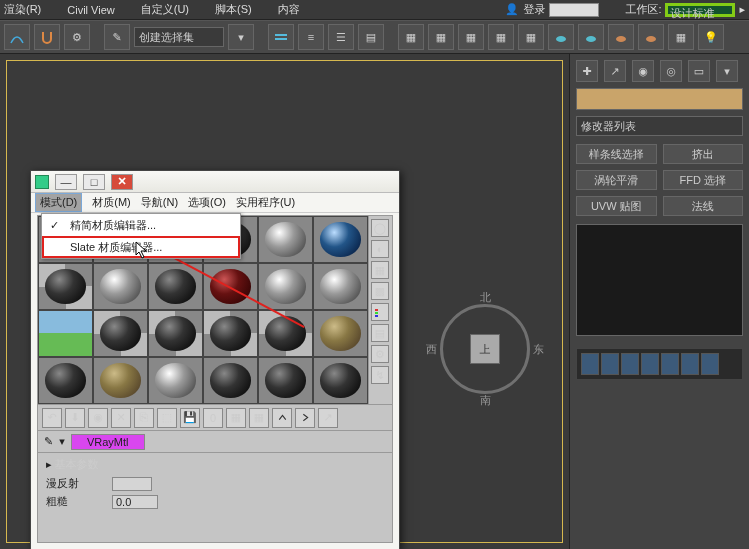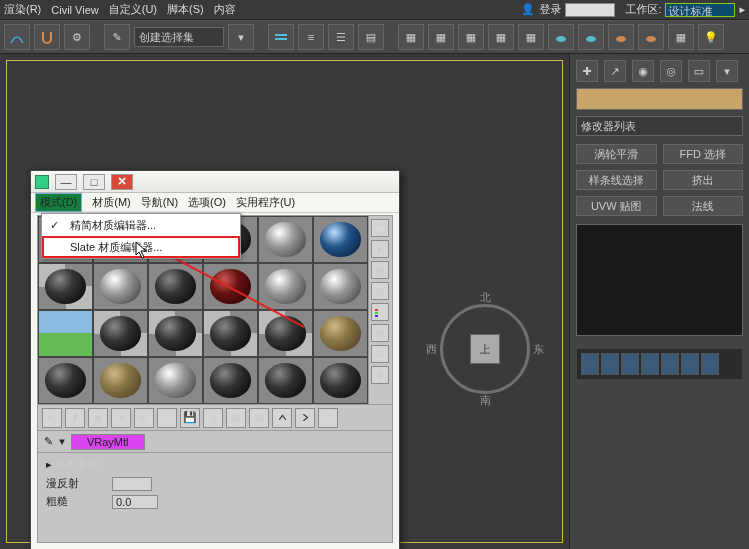--- a/index.html
+++ b/index.html
@@ -1,22 +1,22 @@
 <!DOCTYPE html>
 <html><head>
 <meta charset="utf-8">
 <style>
 *{margin:0;padding:0;box-sizing:border-box;font-family:"Microsoft YaHei",Arial,sans-serif;font-size:11px;color:#ccc}
 body{background:#393939;width:749px;height:549px;overflow:hidden;position:relative}
-.menubar{height:20px;background:#393939;border-bottom:1px solid #222;display:flex;align-items:center;padding:0 4px;gap:10px}
+.menubar{height:20px;background:#393939;border-bottom:1px solid #222;display:flex;align-items:center;padding:0 4px;gap:26px}
 .menubar span{color:#ddd;cursor:pointer}
 .menubar .login{margin-left:auto;display:flex;align-items:center;gap:4px}
 .menubar .login input{width:50px;background:#ddd;border:1px solid #888;height:14px;color:#333;padding:0 2px}
 .menubar .work{display:flex;align-items:center;gap:4px}
-.menubar .work .ws{width:70px;background:#0c4a6e;border:1px solid #84cc16;height:14px;padding:0 2px}
+.menubar .work .ws{width:70px;background:#14532d;border:3px solid #84cc16;height:14px;padding:0 2px}
 .toolbar{height:34px;background:#484848;border-top:1px solid #555;border-bottom:1px solid #222;display:flex;align-items:center;padding:0 4px;gap:4px}
 .tbtn{width:26px;height:26px;background:#4f4f4f;border:1px solid #666;display:flex;align-items:center;justify-content:center;cursor:pointer}
 .tbtn svg{width:16px;height:16px}
 .combo{width:90px;height:20px;background:#3a3a3a;border:1px solid #666;padding:0 4px;display:flex;align-items:center}
 .sep{width:6px}
 .viewport{position:absolute;left:0;top:54px;right:180px;bottom:0;background:#3a3a3a}
 .vpframe{position:absolute;inset:6px;border:1px solid #d6b84f}
 .gizmo{position:absolute;left:440px;top:250px;width:90px;height:90px}
 .gizmo .ring{width:90px;height:90px;border:3px solid #888;border-radius:50%;position:absolute;opacity:.7}
 .gizmo .cube{position:absolute;left:30px;top:30px;width:30px;height:30px;background:#aaa;border:1px solid #666;display:flex;align-items:center;justify-content:center;color:#333}
@@ -34,21 +34,21 @@
 
 
 .matwin{position:absolute;left:30px;top:170px;width:370px;height:380px;background:#f5f5f2;border:1px solid #444;box-shadow:2px 2px 8px rgba(0,0,0,.6)}
 .matwin .titlebar{height:22px;background:linear-gradient(#f8f8f5,#e8e8e2);display:flex;align-items:center;padding:0 4px;gap:6px;border-bottom:1px solid #bbb}
 .matwin .titlebar .ico{width:14px;height:14px;background:#3c8;border:1px solid #285}
 .matwin .titlebar .ttl{color:#333;flex:1}
 .matwin .titlebar .wbtn{width:22px;height:16px;border:1px solid #999;background:#eaeaea;display:flex;align-items:center;justify-content:center;color:#333;cursor:pointer;font-size:11px}
 .matwin .titlebar .close{background:#d64a3a;color:#fff;font-weight:bold}
 .matwin .menu{height:20px;display:flex;align-items:center;padding:0 4px;gap:10px;border-bottom:1px solid #ccc}
 .matwin .menu span{color:#222;cursor:pointer}
-.matwin .menu .open{background:#15803d;border:1px solid #7aa8d8;padding:1px 4px}
+.matwin .menu .open{background:#a3a3a3;border:1px solid #7aa8d8;padding:1px 4px}
 .matwin .dropdown{position:absolute;left:10px;top:42px;width:200px;background:#fff;border:1px solid #999;box-shadow:1px 1px 4px rgba(0,0,0,.4);z-index:10}
 .matwin .dropdown .mi{height:22px;display:flex;align-items:center;padding:0 6px 0 28px;color:#222;position:relative;cursor:pointer}
 .matwin .dropdown .mi.chk::before{content:"✓";position:absolute;left:8px;color:#222}
 .matwin .dropdown .mi.hl{border:2px solid #e0221e;padding-left:26px}
 .cursor{position:absolute;left:104px;top:70px;z-index:20}
 .redline{position:absolute;left:132px;top:80px;width:160px;height:2px;background:#e0221e;transform:rotate(28deg);transform-origin:left;z-index:5}
 .matwin .body{position:absolute;left:6px;right:6px;top:44px;bottom:6px;background:#c5c5c5;border:1px solid #999;display:flex;flex-direction:column}
 .matwin .grid{flex:0 0 188px;display:flex}
 .matwin .balls{flex:1;display:grid;grid-template-columns:repeat(6,1fr);grid-template-rows:repeat(4,1fr);gap:0;background:#666}
 .ball{background:#888;border:1px solid #444;position:relative;overflow:hidden}
@@ -169,26 +169,26 @@
     <div class="ti">✚</div>
     <div class="ti">↗</div>
     <div class="ti">◉</div>
     <div class="ti">◎</div>
     <div class="ti">▭</div>
     <div class="ti">▾</div>
   </div>
   <div class="swatch"></div>
   <div class="modlist">修改器列表</div>
   <div class="btnrow">
+      <div class="rbtn">样条线选择</div>
+      <div class="rbtn">挤出</div>
+    </div>
+  <div class="btnrow">
       <div class="rbtn">涡轮平滑</div>
       <div class="rbtn">FFD 选择</div>
-    </div>
-  <div class="btnrow">
-      <div class="rbtn">样条线选择</div>
-      <div class="rbtn">挤出</div>
     </div>
   <div class="btnrow">
       <div class="rbtn">UVW 贴图</div>
       <div class="rbtn">法线</div>
     </div>
   <div class="preview"></div>
   <div class="thumbrow">
     <div class="th"></div>
       <div class="th"></div>
       <div class="th"></div>

